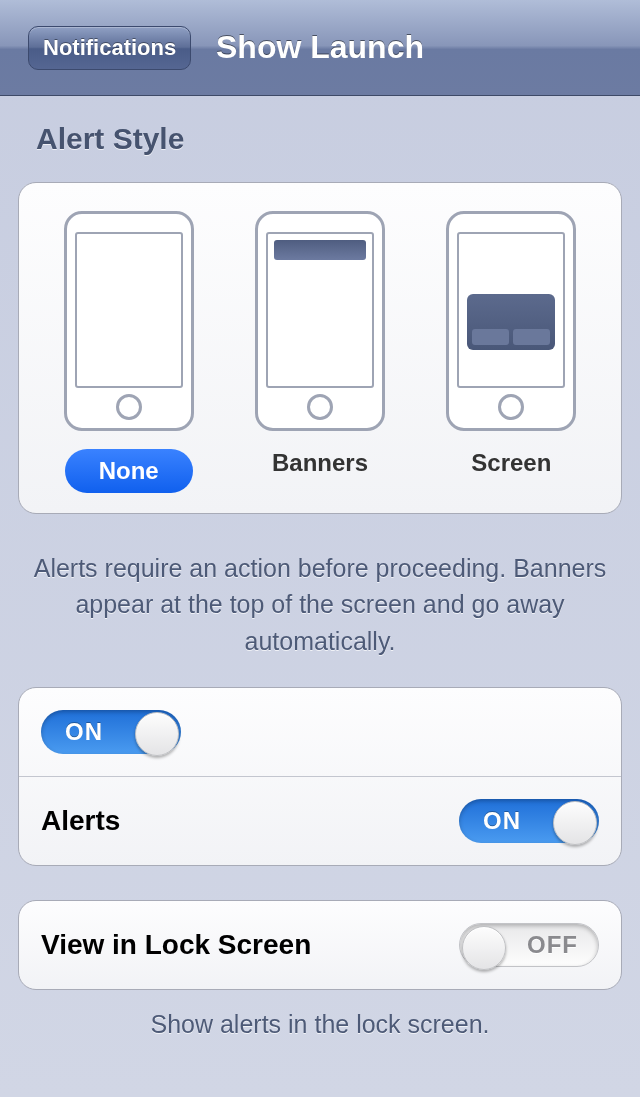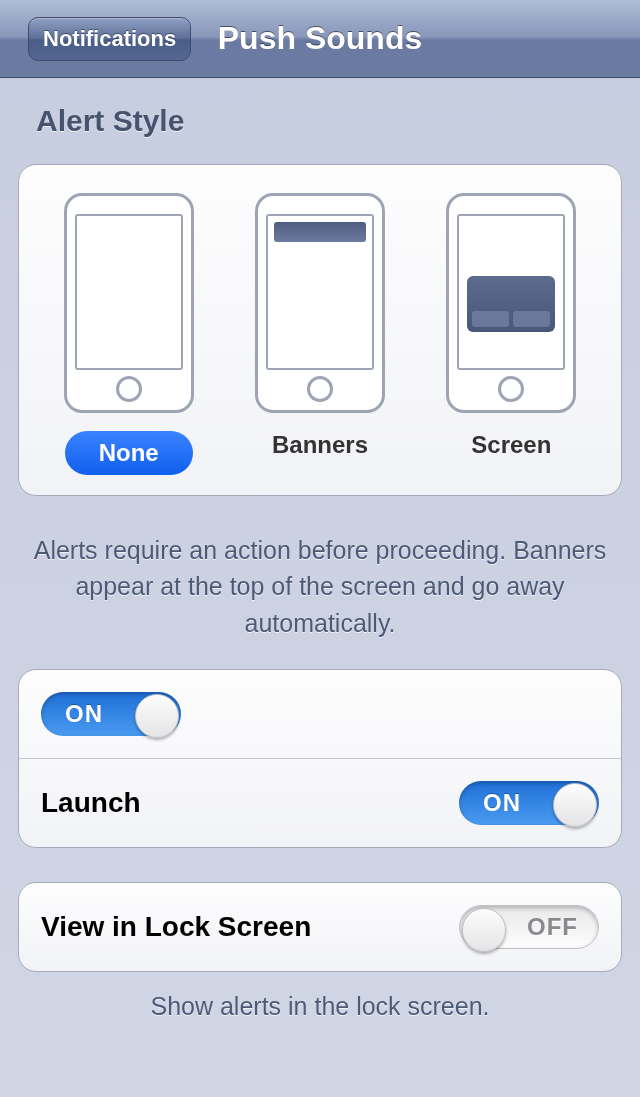--- a/index.html
+++ b/index.html
@@ -6,21 +6,21 @@
 body {
   width: 640px;
   height: 1097px;
   background: linear-gradient(to bottom, #c7cde0, #d1d6e5);
   font-family: -apple-system, "Helvetica Neue", Helvetica, Arial, sans-serif;
   overflow: hidden;
 }
 
 
 .navbar {
-  height: 78px;
+  height: 96px;
   background: linear-gradient(to bottom, #b0bdd8 0%, #8896b9 48%, #6a7aa2 52%, #6c7ba2 100%);
   border-bottom: 1px solid #3e4a67;
   display: flex;
   align-items: center;
   padding: 0 10px;
   position: relative;
 }
 .back-button {
   background: linear-gradient(to bottom, #90a0c4 0%, #5e6f98 48%, #4a5c88 52%, #556692 100%);
   color: #fff;
@@ -229,21 +229,21 @@
 }
 </style>
 </head>
 <body>
 
 <div class="navbar">
   <div class="back-wrap">
     <div class="back-arrow"></div>
     <div class="back-button">Notifications</div>
   </div>
-  <div class="nav-title">Push Sounds</div>
+  <div class="nav-title">Show Launch</div>
 </div>
 
 <div class="section-header">Alert Style</div>
 
 <div class="alert-style-group">
   <div class="style-option">
     <div class="phone-frame">
       <div class="phone-screen"></div>
       <div class="phone-home"></div>
     </div>
@@ -275,21 +275,21 @@
 <div class="description">Alerts require an action before proceeding. Banners appear at the top of the screen and go away automatically.</div>
 
 <div class="table-group">
   <div class="table-cell">
     <div class="switch switch-on">
       <span class="switch-text">ON</span>
       <div class="switch-knob"></div>
     </div>
   </div>
   <div class="table-cell">
-    <div class="cell-label">Launch</div>
+    <div class="cell-label">Alerts</div>
     <div class="switch switch-on">
       <span class="switch-text">ON</span>
       <div class="switch-knob"></div>
     </div>
   </div>
 </div>
 
 <div style="height:34px"></div>
 
 <div class="table-group">

